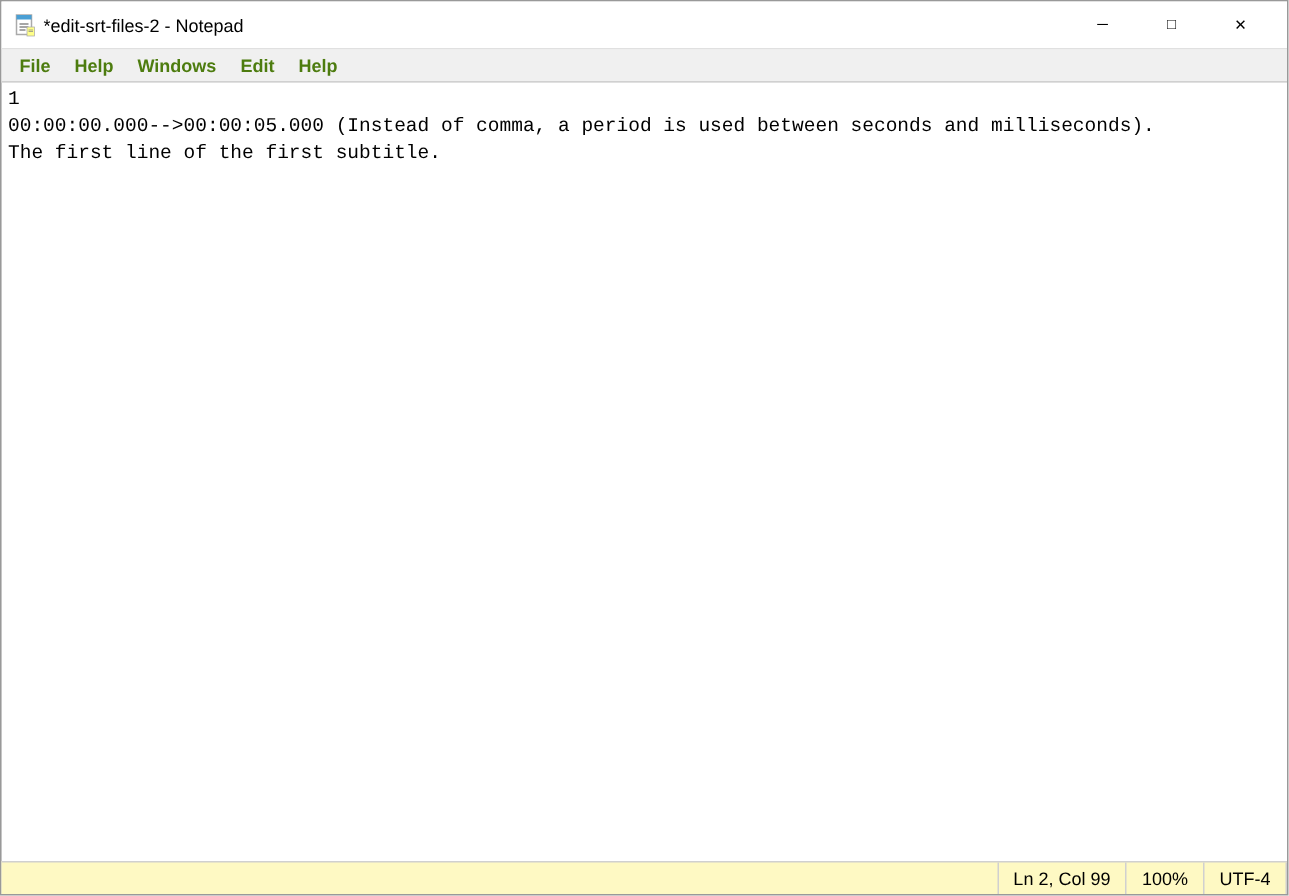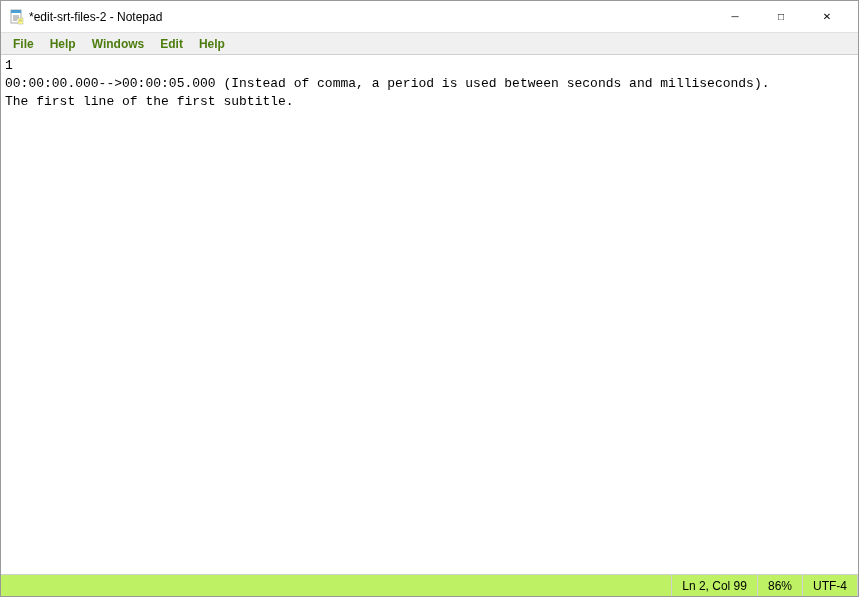--- a/index.html
+++ b/index.html
@@ -116,21 +116,21 @@
       line-height: 1.4;
       padding: 2px 4px;
       color: #000;
       background: #ffffff;
       white-space: pre;
       overflow: auto;
     }
 
     .status-bar {
       height: 22px;
-      background: #bef264;
+      background: #fef9c3;
       border-top: 1px solid #d0d0d0;
       display: flex;
       align-items: flex-start;
       padding: 0;
     }
 
     .status-segment {
       height: 100%;
       display: flex;
       align-items: center;
@@ -182,17 +182,17 @@
 
   <div class="editor-area">
     <textarea class="editor-textarea" spellcheck="false" style="">1
 00:00:00.000--&gt;00:00:05.000 (Instead of comma, a period is used between seconds and milliseconds).
 The first line of the first subtitle.</textarea>
   </div>
 
   <div class="status-bar">
     <div class="status-segment"></div>
     <div class="status-segment">Ln 2, Col 99</div>
-    <div class="status-segment">86%</div>
+    <div class="status-segment">100%</div>
     <div class="status-segment">UTF-4</div>
   </div>
 
 </div>
 
 </body></html>

